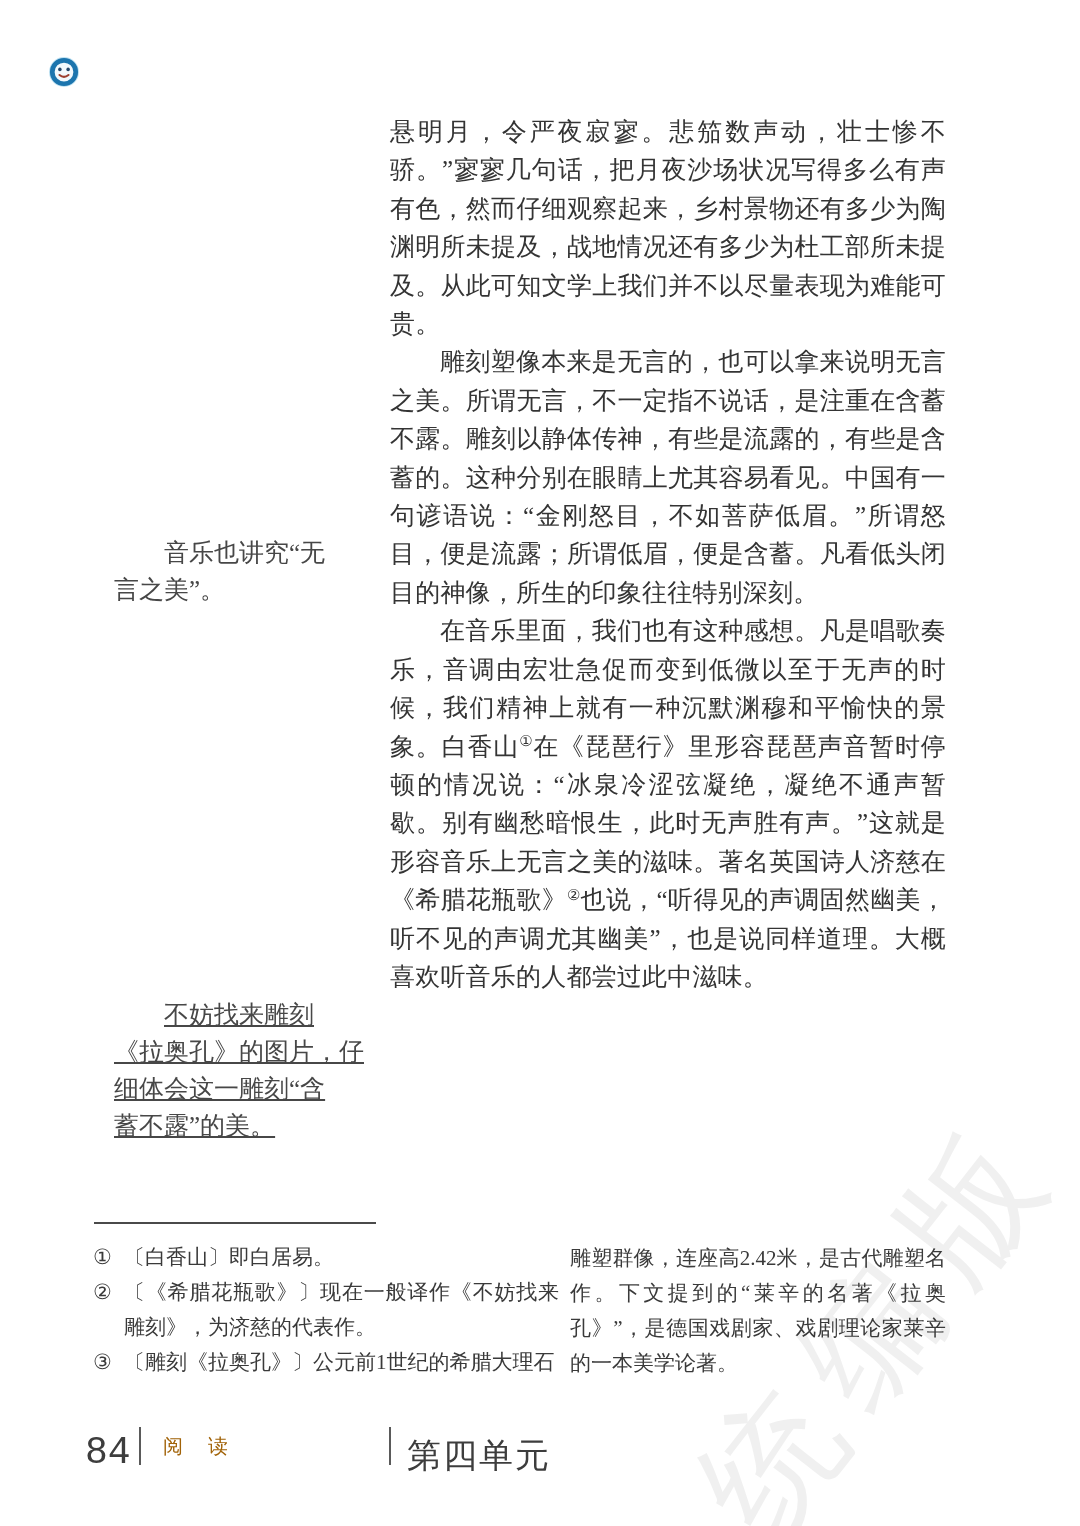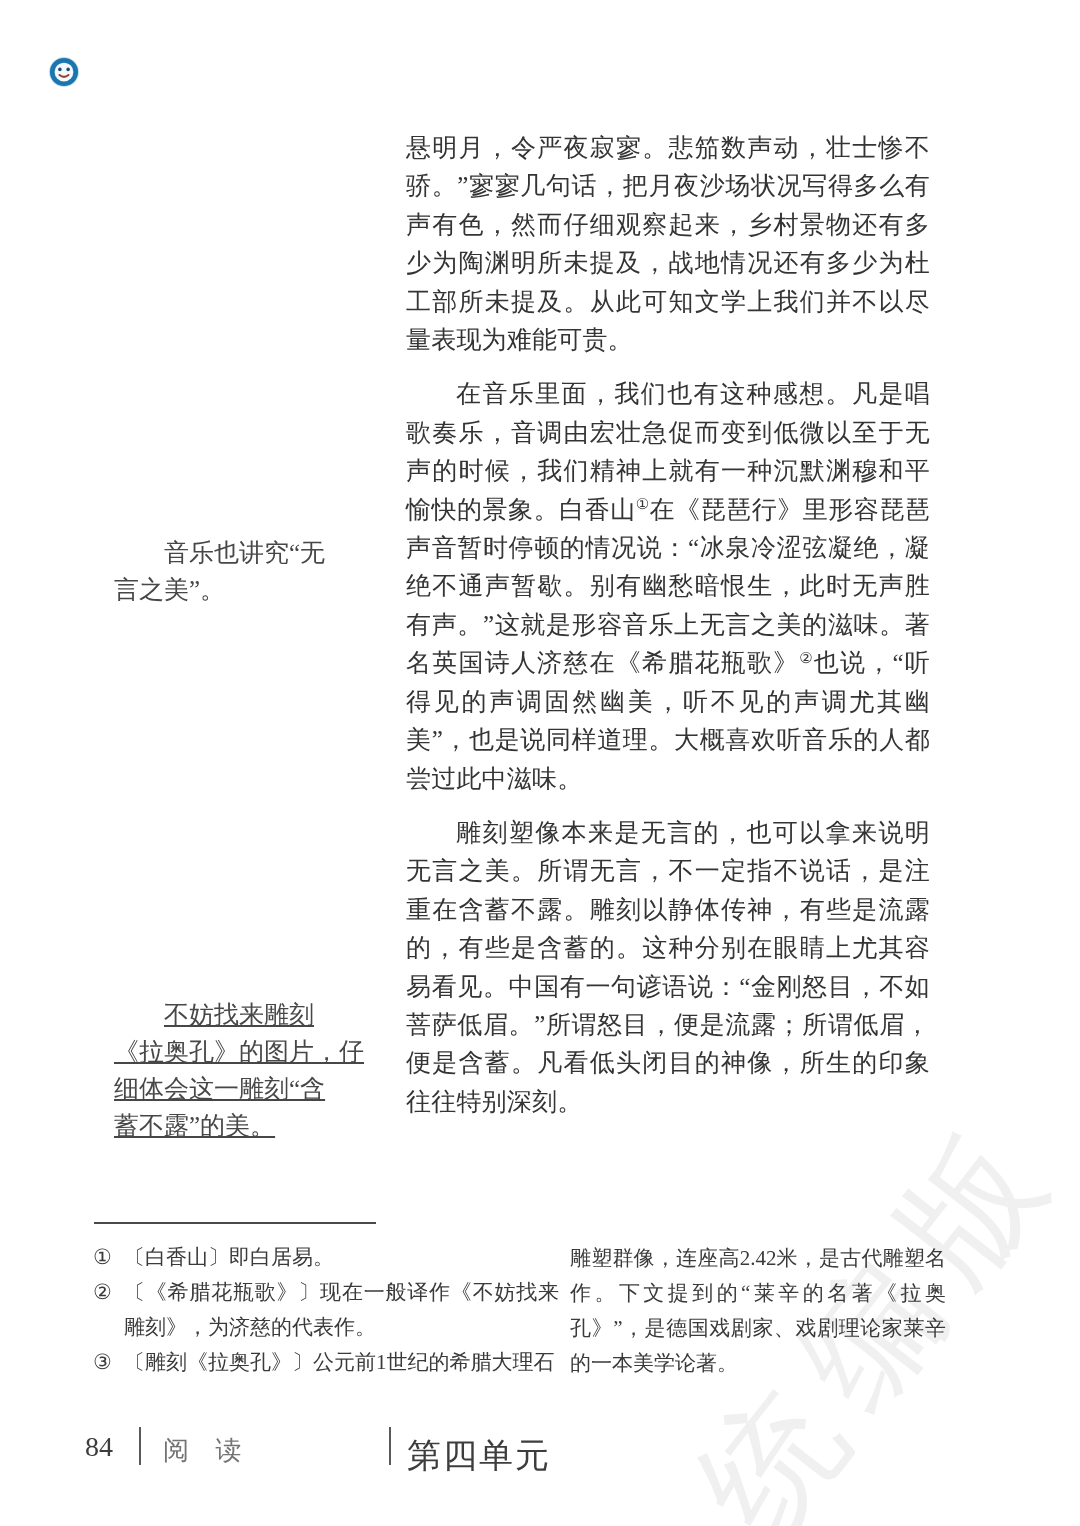--- a/index.html
+++ b/index.html
@@ -12,21 +12,21 @@
     color:#343434;
   }
   
   .smiley{position:absolute;left:49px;top:57px;width:30px;height:30px;}
   
   .body-col{
     position:absolute;left:390px;top:113px;width:556px;
     font-size:25px;line-height:38.4px;letter-spacing:0.2px;
     text-align:justify;color:#343434;
   }
-  .para{margin:16px;text-align:justify;}
+  .para{margin:0;text-align:justify;}
   .para.indent{text-indent:2em;}
   sup.fnref{font-size:15px;line-height:0;vertical-align:super;position:relative;top:1px;letter-spacing:0;}
   
   .margin-note{
     position:absolute;left:86px;width:222px;
     font-size:25px;line-height:37px;color:#474747;
     font-family:"Liberation Serif","DejaVu Serif",serif;
   }
   .margin-note .mn-line{white-space:nowrap;margin-left:28px;}
   .margin-note .mn-first{padding-left:50px;}
@@ -39,22 +39,22 @@
     font-size:21px;line-height:35px;color:#3a3a3a;
   }
   .fn-item{display:flex;margin:0;}
   .fn-marker{flex:0 0 31px;}
   .fn-text{flex:1;text-align:justify;}
   .fn-right{
     position:absolute;left:570px;top:1241px;width:376px;
     font-size:21px;line-height:35px;color:#3a3a3a;text-align:justify;
   }
   
-  .footer-pg{position:absolute;left:85px;top:1431px;font-size:28px;color:#3d3d3d;}
-  .footer-sec{position:absolute;left:163px;top:1433px;font-size:26px;letter-spacing:10px;color:#737373;}
+  .footer-pg{position:absolute;left:85px;top:1431px;font-size:38px;color:#3d3d3d;font-family:Liberation Mono, monospace;}
+  .footer-sec{position:absolute;left:163px;top:1433px;font-size:20px;letter-spacing:10px;color:#a16207;}
   .footer-unit{position:absolute;left:407px;top:1433px;font-size:34px;letter-spacing:2px;color:#3d3d3d;}
   .vbar{position:absolute;width:2px;height:38px;background:#5a5a5a;top:1427px;}
   .vbar-1{left:139px;}
   .vbar-2{left:389px;}
   
   .watermark{
     position:absolute;left:625px;top:1235px;width:510px;
     text-align:center;white-space:nowrap;
     font-size:135px;letter-spacing:26px;
     color:rgba(70,70,70,0.08);
@@ -71,22 +71,22 @@
   <svg class="smiley" viewBox="0 0 32 32" aria-hidden="true">
     <circle cx="16" cy="16" r="14" fill="none" stroke="#bfe2f2" stroke-width="4"></circle>
     <circle cx="16" cy="16" r="12.5" fill="#f2f9fd" stroke="#1c75ae" stroke-width="5"></circle>
     <circle cx="11.6" cy="13.2" r="1.9" fill="#24476b"></circle>
     <circle cx="20.4" cy="13.2" r="1.9" fill="#24476b"></circle>
     <path d="M11.2 19.2 Q16 23.2 20.8 19.2" fill="none" stroke="#9c3f30" stroke-width="2.2" stroke-linecap="round"></path>
   </svg>
 
   <div class="body-col">
       <p class="para">悬明月，令严夜寂寥。悲笳数声动，壮士惨不骄。”寥寥几句话，把月夜沙场状况写得多么有声有色，然而仔细观察起来，乡村景物还有多少为陶渊明所未提及，战地情况还有多少为杜工部所未提及。从此可知文学上我们并不以尽量表现为难能可贵。</p>
+      <p class="para indent">雕刻塑像本来是无言的，也可以拿来说明无言之美。所谓无言，不一定指不说话，是注重在含蓄不露。雕刻以静体传神，有些是流露的，有些是含蓄的。这种分别在眼睛上尤其容易看见。中国有一句谚语说：“金刚怒目，不如菩萨低眉。”所谓怒目，便是流露；所谓低眉，便是含蓄。凡看低头闭目的神像，所生的印象往往特别深刻。</p>
       <p class="para indent">在音乐里面，我们也有这种感想。凡是唱歌奏乐，音调由宏壮急促而变到低微以至于无声的时候，我们精神上就有一种沉默渊穆和平愉快的景象。白香山<sup class="fnref">①</sup>在《琵琶行》里形容琵琶声音暂时停顿的情况说：“冰泉冷涩弦凝绝，凝绝不通声暂歇。别有幽愁暗恨生，此时无声胜有声。”这就是形容音乐上无言之美的滋味。著名英国诗人济慈在《希腊花瓶歌》<sup class="fnref">②</sup>也说，“听得见的声调固然幽美，听不见的声调尤其幽美”，也是说同样道理。大概喜欢听音乐的人都尝过此中滋味。</p>
-      <p class="para indent">雕刻塑像本来是无言的，也可以拿来说明无言之美。所谓无言，不一定指不说话，是注重在含蓄不露。雕刻以静体传神，有些是流露的，有些是含蓄的。这种分别在眼睛上尤其容易看见。中国有一句谚语说：“金刚怒目，不如菩萨低眉。”所谓怒目，便是流露；所谓低眉，便是含蓄。凡看低头闭目的神像，所生的印象往往特别深刻。</p>
     </div>
 
   <div class="margin-note mn-1">
     <div class="mn-line mn-first">音乐也讲究“无</div>
     <div class="mn-line">言之美”。</div>
   </div>
 
   <div class="margin-note mn-2">
     <div class="mn-line mn-first">不妨找来雕刻</div>
     <div class="mn-line">《拉奥孔》的图片，仔</div>

